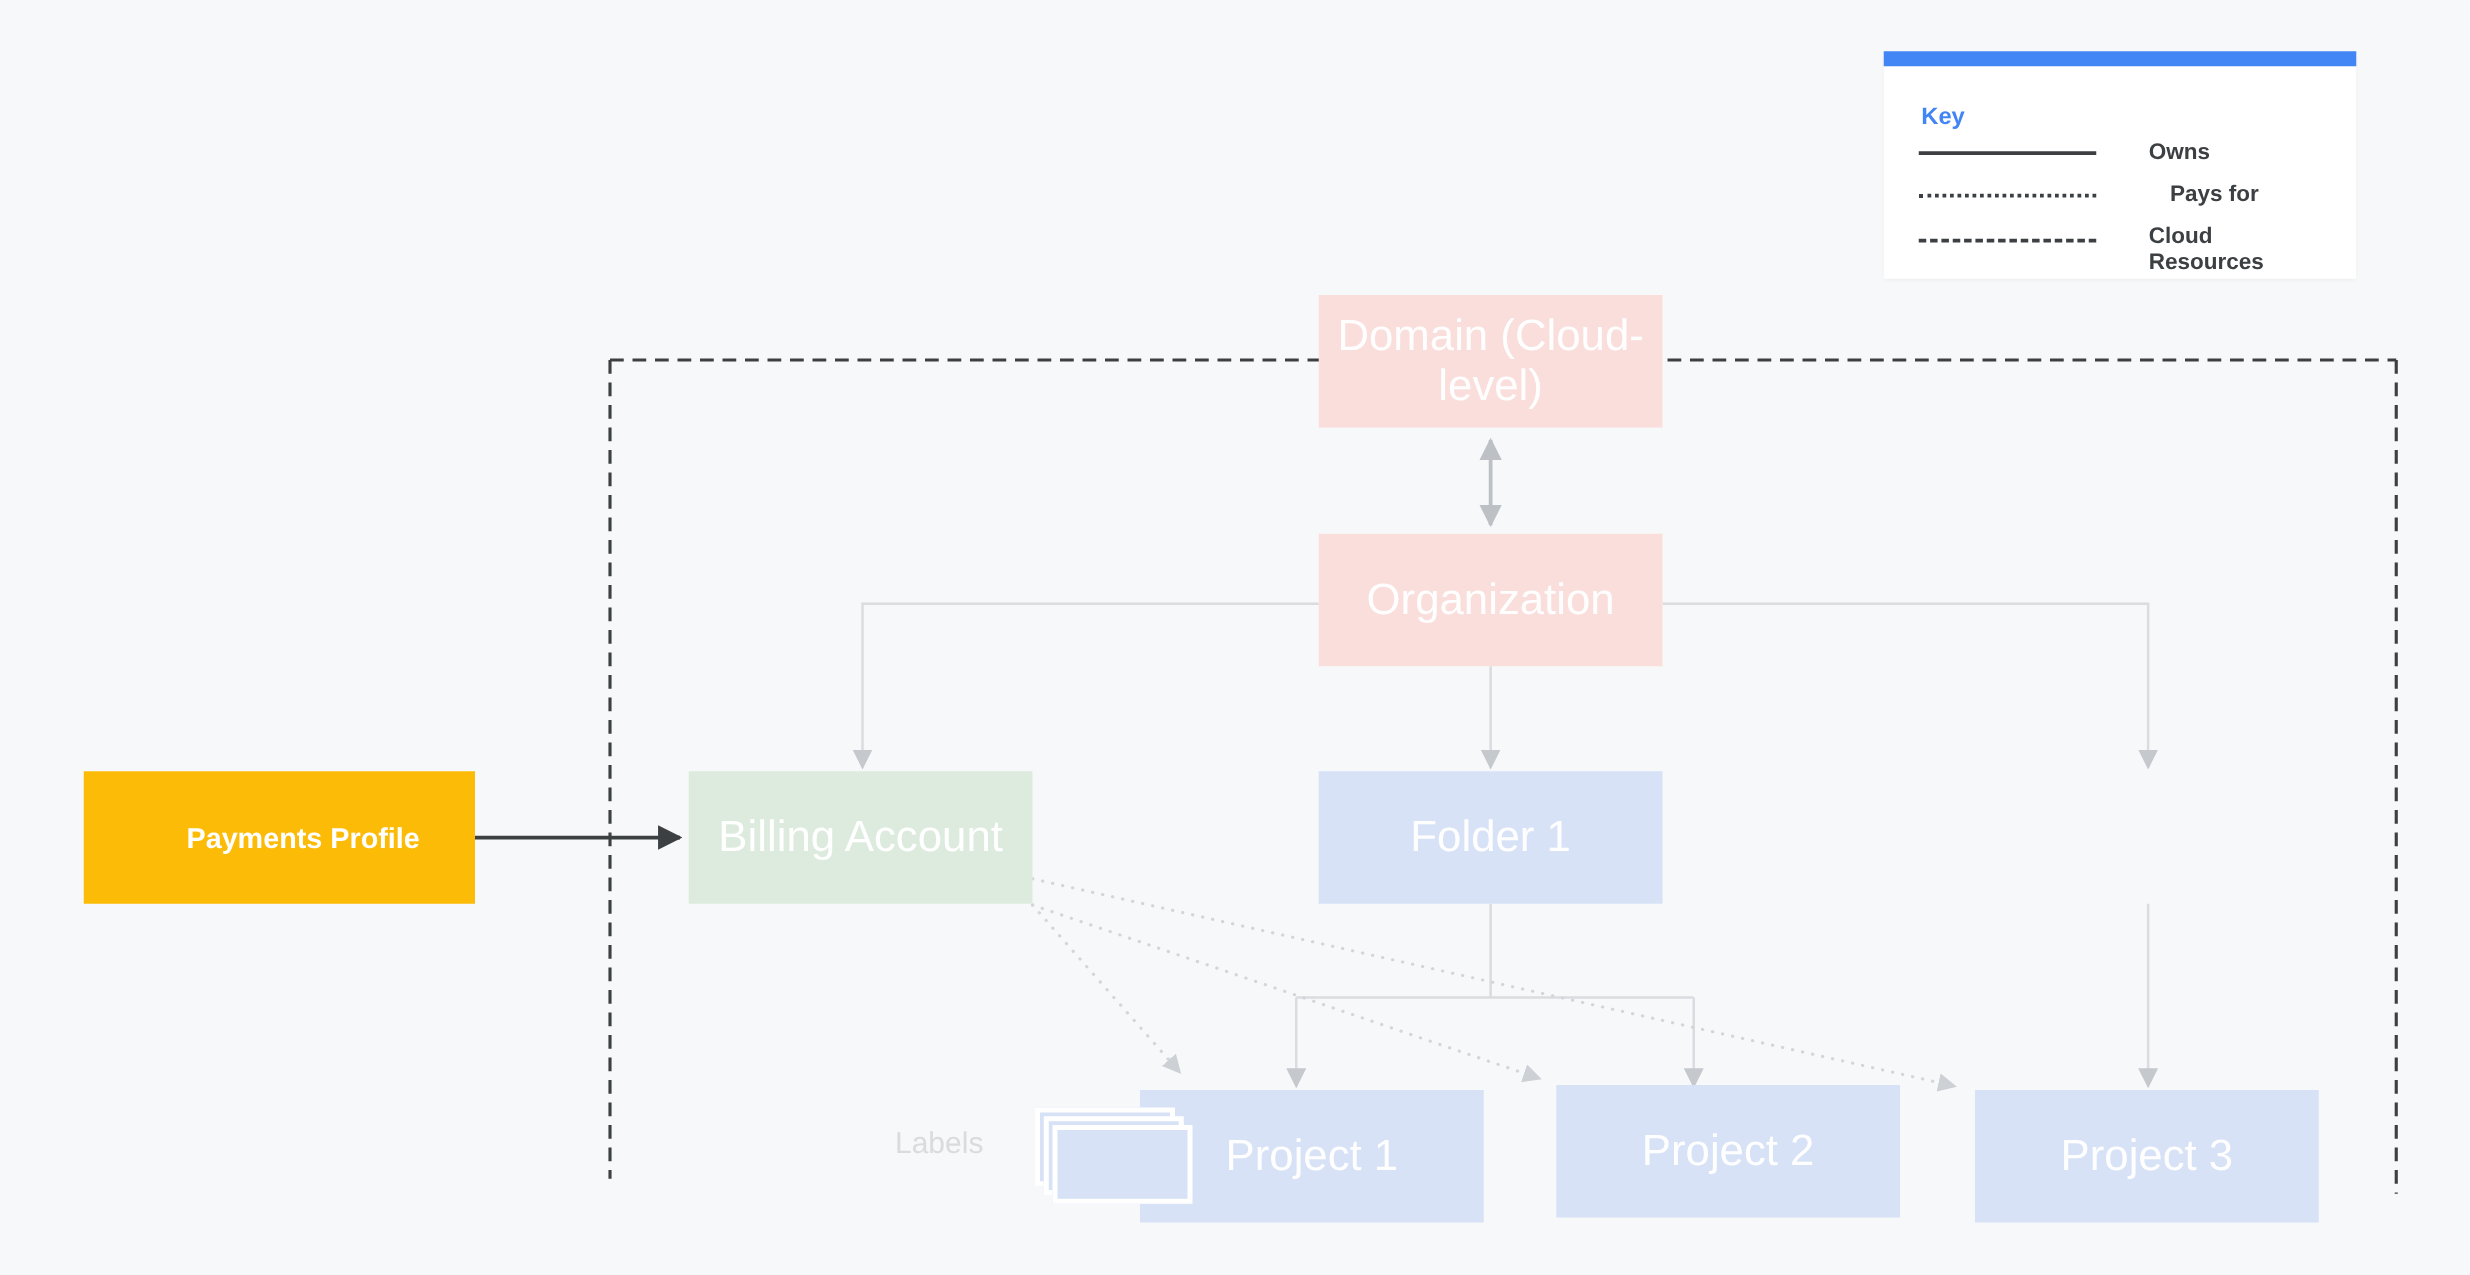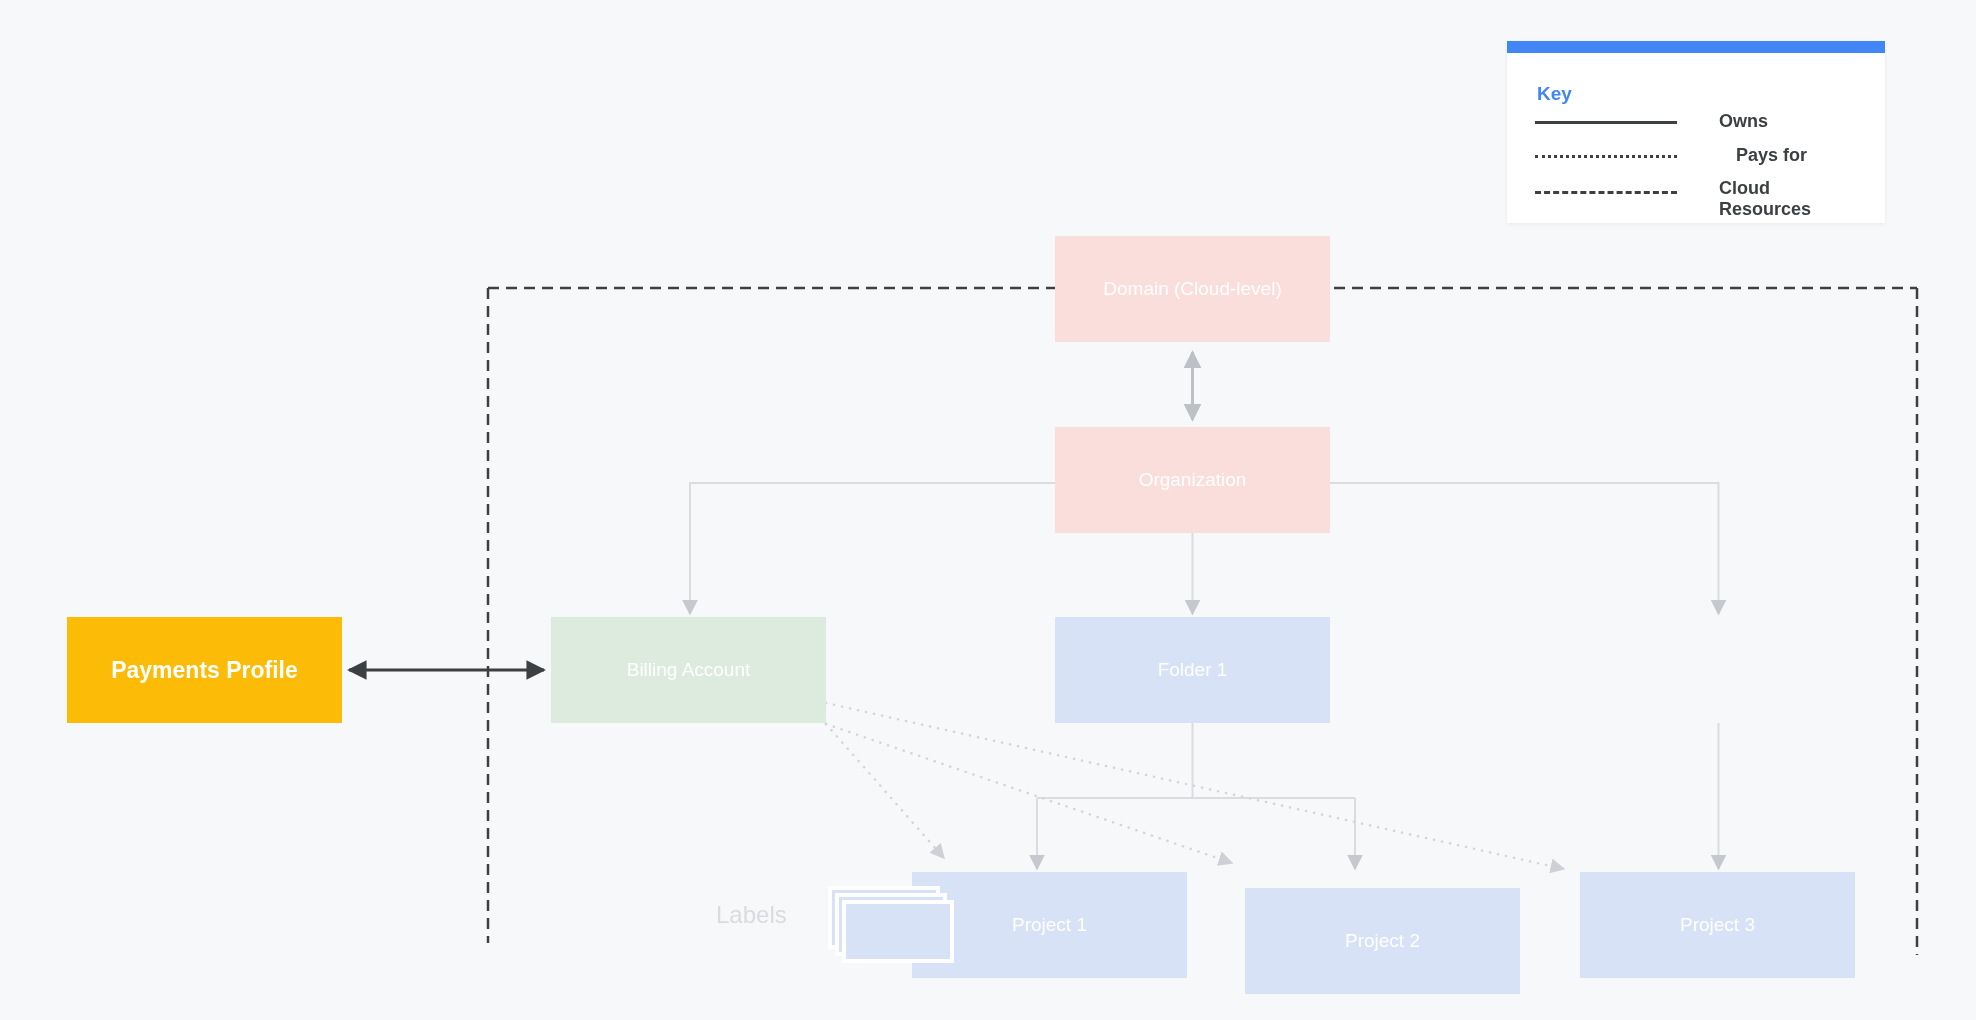--- a/index.html
+++ b/index.html
@@ -7,21 +7,21 @@
     position:relative;width:1976px;height:1020px;background:#F7F8F9;
     font-family:"Liberation Sans",sans-serif;overflow:hidden;
   }
   .connectors{position:absolute;left:0;top:0;z-index:1;}
   .page-title{
     position:absolute;left:66px;top:186px;font-size:47px;font-weight:400;
     color:#77787B;letter-spacing:0px;z-index:2;
   }
   .node{
     position:absolute;display:flex;align-items:center;justify-content:center;
-    width:275px;height:106px;z-index:2;font-size:19px;color:rgba(255,255,255,0.97);
+    width:275px;height:106px;z-index:2;font-size:35px;color:rgba(255,255,255,0.97);
     text-align:center;
   }
   .node.pink{background:#F9DEDC;}
   .node.green{background:#DDEBDE;}
   .node.blue{background:#D7E2F7;}
   .node.yellow{background:#FBBB07;font-size:23px;font-weight:bold;color:#FFFFFF;}
   .legend{
     position:absolute;left:1507px;top:41px;width:378px;height:182px;background:#FFFFFF;
     z-index:3;box-shadow:0 1px 4px rgba(0,0,0,0.06);
   }
@@ -98,33 +98,33 @@
     </g>
   </svg>
 
 
   <div class="node pink" style="left:1055px;top:236px;">
     <span>Domain (Cloud-level)</span>
   </div>
   <div class="node pink" style="left:1055px;top:427px;">
     <span>Organization</span>
   </div>
-  <div class="node yellow" style="left:67px;top:617px;">
+  <div class="node yellow" style="left:67px;top:617px;padding-left:38px;">
     <span>Payments Profile</span>
   </div>
   <div class="node green" style="left:551px;top:617px;">
     <span>Billing Account</span>
   </div>
   <div class="node blue" style="left:1055px;top:617px;">
     <span>Folder 1</span>
   </div>
   <div class="node blue" style="left:912px;top:872px;">
     <span>Project 1</span>
   </div>
-  <div class="node blue" style="left:1245px;top:888px;">
+  <div class="node blue" style="left:1245px;top:868px;">
     <span>Project 2</span>
   </div>
   <div class="node blue" style="left:1580px;top:872px;">
     <span>Project 3</span>
   </div>
 
   <div class="labels-caption">Labels</div>
   <div>
     <div class="label-card" style="left:828px;top:886px;"></div>
     <div class="label-card" style="left:835px;top:893px;"></div>

